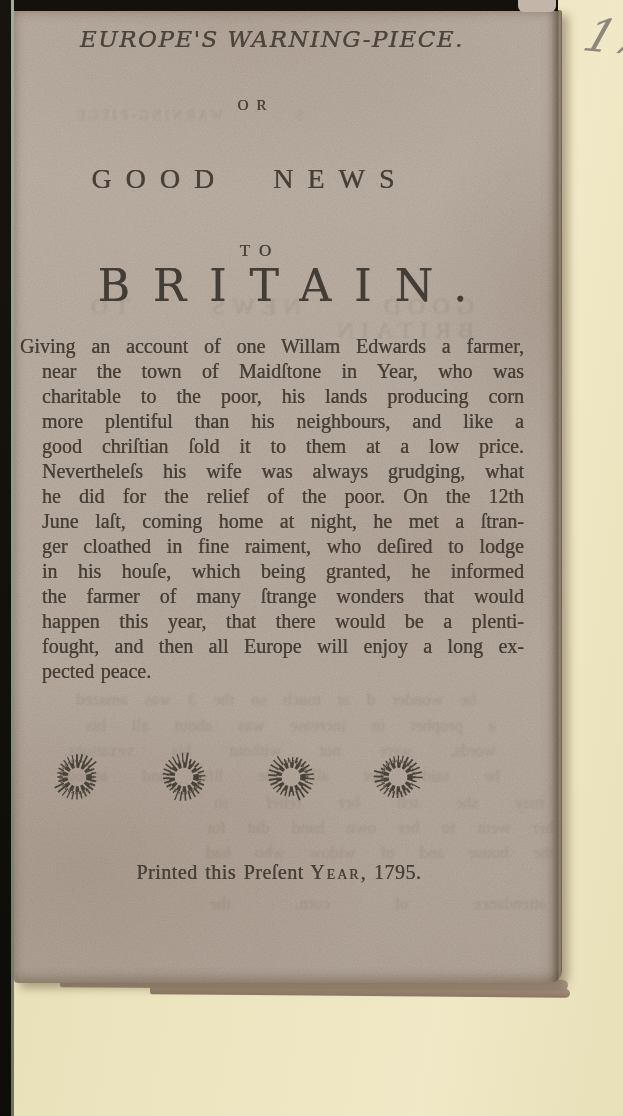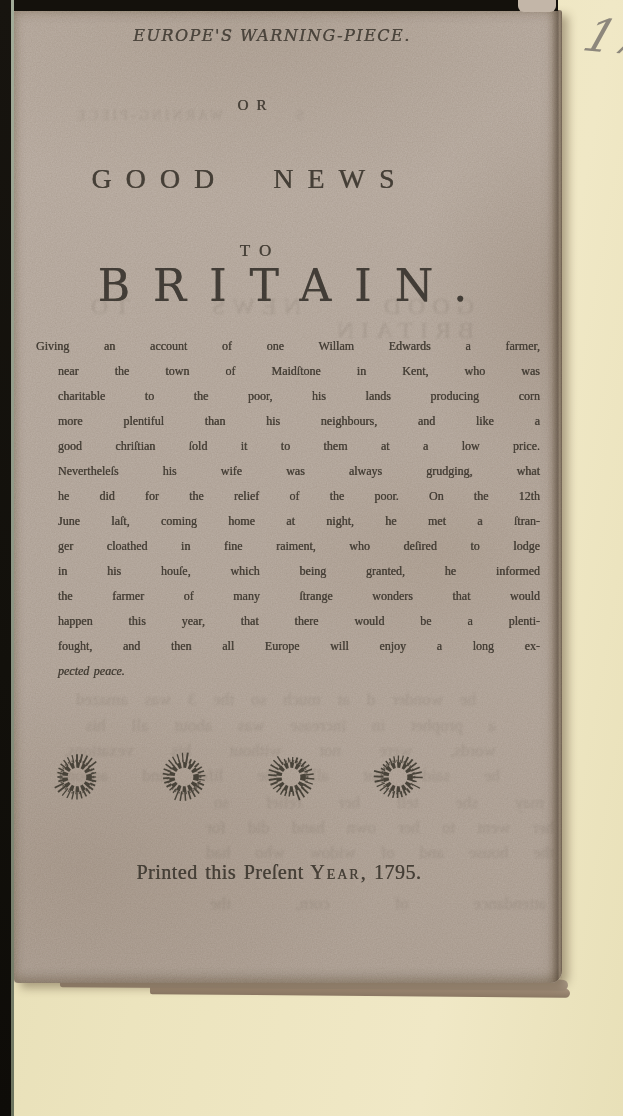--- a/index.html
+++ b/index.html
@@ -49,34 +49,34 @@
   
   .underpage-1{position:absolute;left:60px;top:978px;width:508px;height:11px;z-index:2;
     transform:rotate(.4deg);border-radius:4px 8px 8px 4px;
     background:linear-gradient(180deg,#b7a795,#9a8875);}
   .underpage-2{position:absolute;left:150px;top:987px;width:420px;height:9px;z-index:1;
     transform:rotate(.5deg);border-radius:4px 8px 8px 4px;
     background:linear-gradient(180deg,#a8937e,#8b7864);}
   
   .print{color:#48423a;text-shadow:.3px .3px .6px rgba(72,64,54,.65), -.3px 0 .5px rgba(72,64,54,.35);}
   .masthead{position:absolute;left:6px;top:16px;width:504px;text-align:center;
-    font-family:"DejaVu Serif",serif;font-style:italic;font-size:16px;letter-spacing:1.5px;color:#4e4840;}
+    font-family:"DejaVu Serif",serif;font-style:italic;font-size:23px;letter-spacing:1.5px;color:#4e4840;}
   .line-or{position:absolute;left:-10px;top:87px;width:504px;text-align:center;
     font-size:15px;letter-spacing:8px;}
   .good-news{position:absolute;left:-16px;top:153px;width:504px;text-align:center;
     font-size:28px;letter-spacing:14px;word-spacing:24px;}
   .line-to{position:absolute;left:-6px;top:231px;width:504px;text-align:center;
     font-size:17px;letter-spacing:9px;}
   .britain{position:absolute;left:28px;top:250px;width:504px;text-align:center;
     font-family:"DejaVu Serif",serif;font-size:44px;letter-spacing:23px;color:#45403a;}
-  .body-paragraph{position:absolute;left:22px;top:324px;width:504px;
-    font-size:12px;line-height:25px;word-spacing:1.5px;}
+  .body-paragraph{position:absolute;left:6px;top:324px;width:504px;
+    font-size:20px;line-height:25px;word-spacing:1.5px;}
   .body-paragraph .body-line{text-align:justify;text-align-last:justify;white-space:normal;}
   .body-paragraph .body-line:not(.first){padding-left:22px;}
-  .body-paragraph .body-line.last{text-align-last:left;font-style:italic;}
+  .body-paragraph .body-line.last{text-align-last:left;}
   .ornament-row{position:absolute;left:0;top:739px;width:548px;height:56px;}
   .rosette{position:absolute;top:0;width:56px;height:56px;}
   .rosette.r0{left:35px;} .rosette.r1{left:142px;} .rosette.r2{left:249px;} .rosette.r3{left:356px;}
   .imprint{position:absolute;left:0;top:851px;width:450px;text-align:center;
     font-size:20px;letter-spacing:.5px;word-spacing:2px;padding-left:40px;}
   .imprint .part{margin-right:.32em;}
   .imprint .sc{font-variant:small-caps;letter-spacing:2px;}
   
   .ghost{position:absolute;transform:scaleX(-1);filter:blur(1.1px);opacity:.15;
     color:#4a4034;text-align:justify;text-align-last:justify;font-size:17px;line-height:1;}
@@ -105,21 +105,21 @@
 <div class="pamphlet">
 
   <div class="masthead print">EUROPE'S WARNING-PIECE.</div>
   <div class="line-or print">OR</div>
   <div class="good-news print">GOOD NEWS</div>
   <div class="line-to print">TO</div>
   <div class="britain print">BRITAIN.</div>
 
   <div class="body-paragraph print">
       <div class="body-line first">Giving an account of one Willam Edwards a farmer,</div>
-      <div class="body-line">near the town of Maidſtone in Kent, who was</div>
+      <div class="body-line">near the town of Maidſtone in Year, who was</div>
       <div class="body-line">charitable to the poor, his lands producing corn</div>
       <div class="body-line">more plentiful than his neighbours, and like a</div>
       <div class="body-line">good chriſtian ſold it to them at a low price.</div>
       <div class="body-line">Nevertheleſs his wife was always grudging, what</div>
       <div class="body-line">he did for the relief of the poor. On the 12th</div>
       <div class="body-line">June laſt, coming home at night, he met a ſtran-</div>
       <div class="body-line">ger cloathed in fine raiment, who deſired to lodge</div>
       <div class="body-line">in his houſe, which being granted, he informed</div>
       <div class="body-line">the farmer of many ſtrange wonders that would</div>
       <div class="body-line">happen this year, that there would be a plenti-</div>

